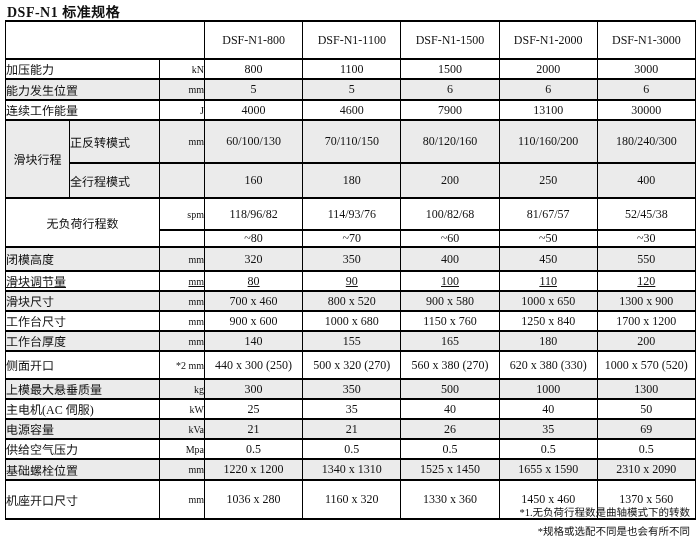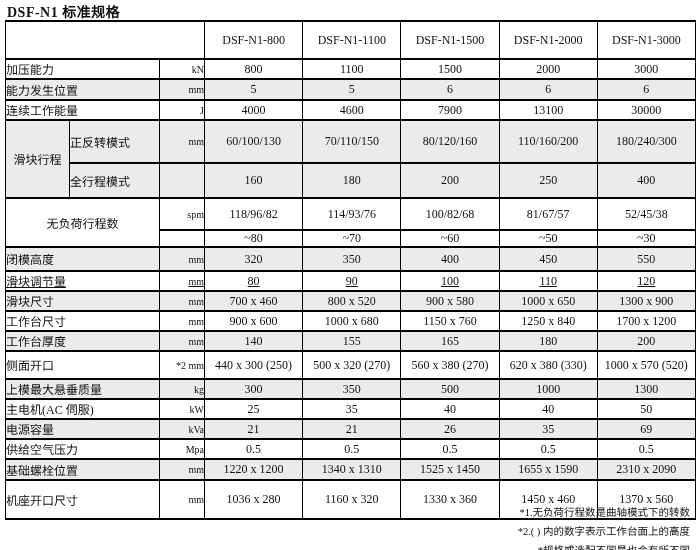--- a/index.html
+++ b/index.html
@@ -231,15 +231,14 @@
         <td class="val">1160 x 320</td>
         <td class="val">1330 x 360</td>
         <td class="val">1450 x 460</td>
         <td class="val">1370 x 560</td>
       </tr>
     </tbody>
 </table>
 
 <div class="footnotes">
   <div>*1.无负荷行程数是曲轴模式下的转数</div>
-  <div>*2.( ) 内的数字表示工作台面上的高度</div>
   <div>*规格或选配不同是也会有所不同</div>
 </div>
 
 </body></html>

